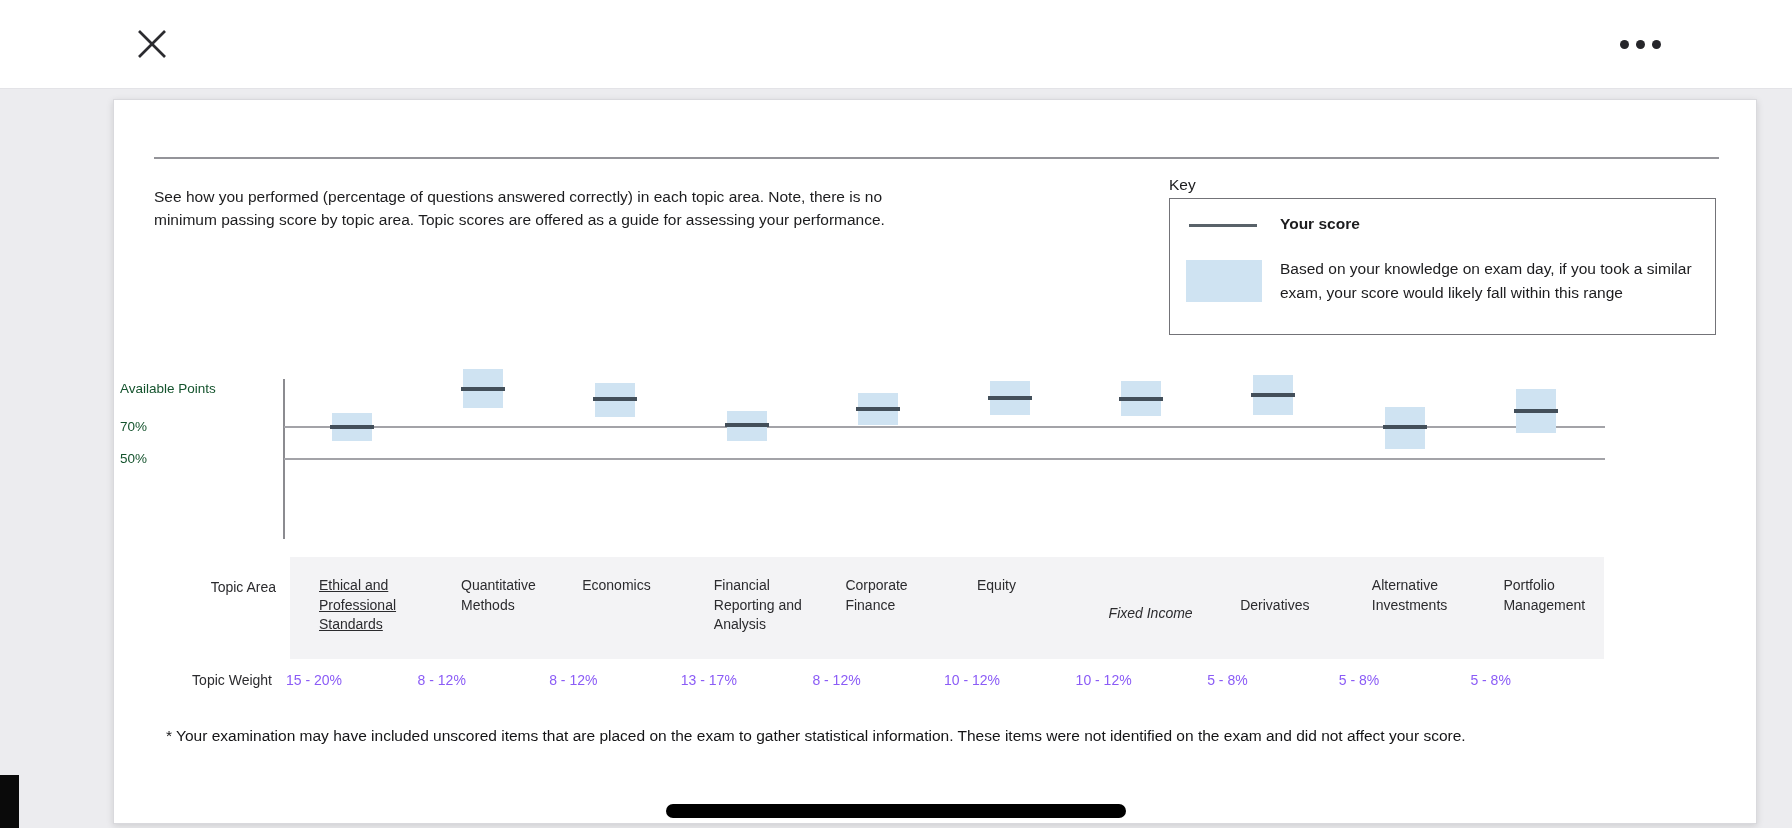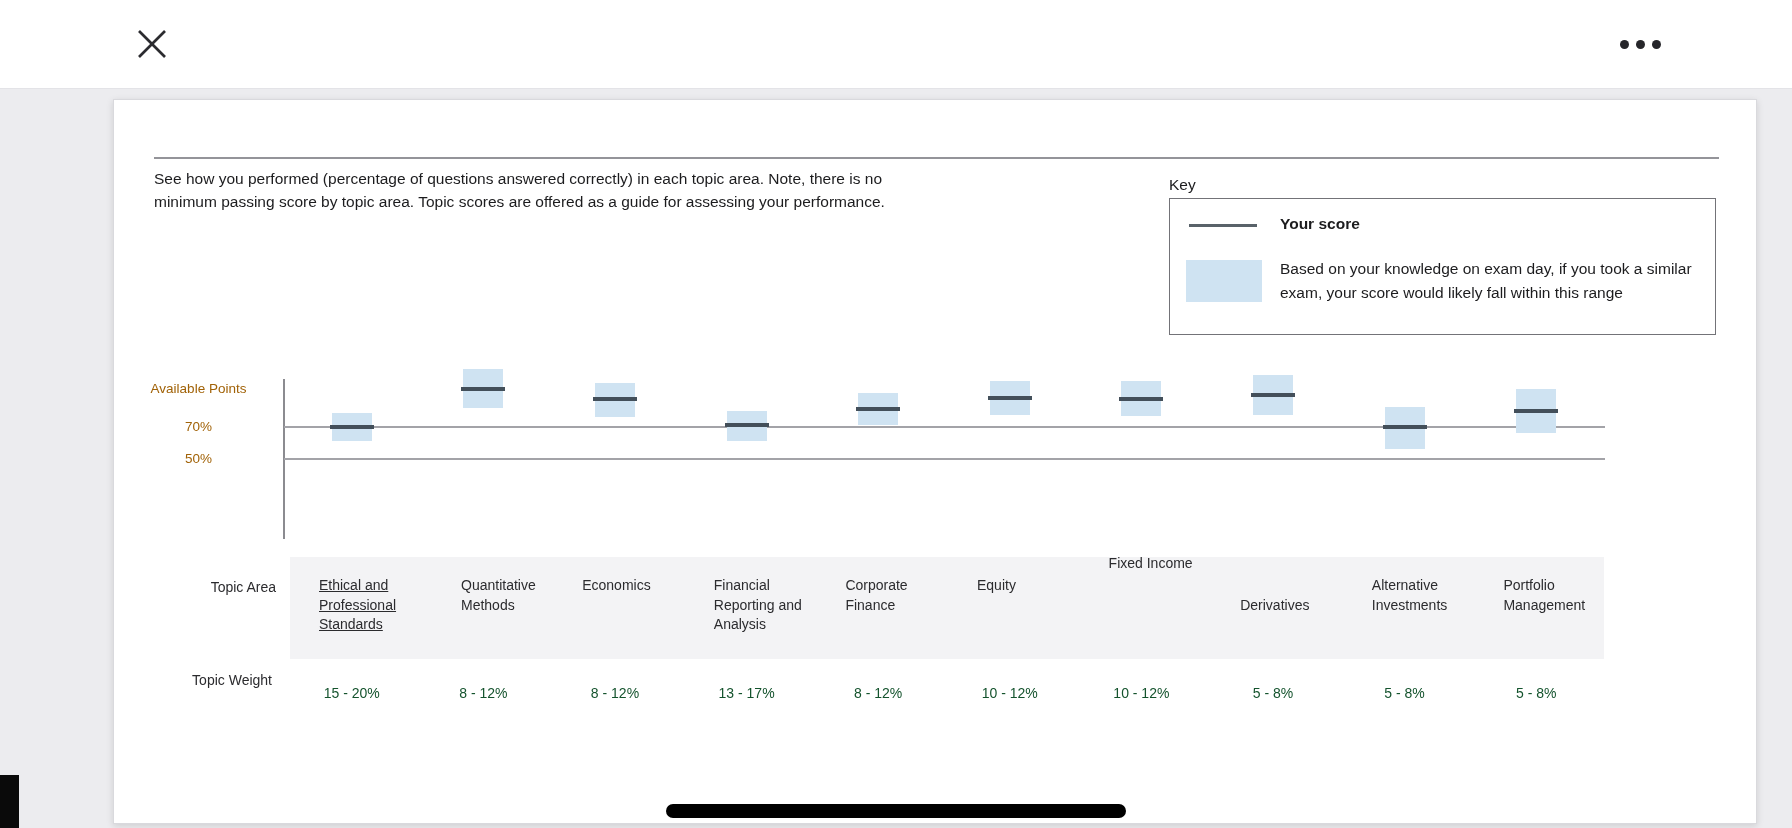--- a/index.html
+++ b/index.html
@@ -5,34 +5,34 @@
   html,body{margin:0;padding:0;background:#ececef;font-family:"Liberation Sans",sans-serif;}
   #stage{position:relative;width:1792px;height:828px;background:#ececef;overflow:hidden;}
   .abs{position:absolute;}
   #topbar{left:0;top:0;width:1792px;height:88px;background:#ffffff;border-bottom:1px solid #e3e3e7;}
   #close-btn{left:128px;top:20px;width:48px;height:48px;cursor:pointer;display:flex;align-items:center;justify-content:center;}
   #menu-btn{left:1608px;top:24px;width:64px;height:40px;cursor:pointer;display:flex;align-items:center;justify-content:center;gap:7px;}
   .dot{width:9px;height:9px;border-radius:50%;background:#26262a;}
   #card{left:113px;top:99px;width:1644px;height:725px;background:#ffffff;border:1px solid #d9d9dd;box-shadow:0 2px 7px rgba(0,0,0,0.13);box-sizing:border-box;}
   #page-title{left:154px;top:126px;font-size:21px;font-weight:bold;color:#121214;letter-spacing:.2px;}
   #title-divider{left:154px;top:157px;width:1565px;height:2px;background:#949499;}
-  #description{left:154px;top:168px;width:768px;font-size:15.5px;line-height:22.5px;color:#1c1c1e;}
+  #description{left:154px;top:186px;width:768px;font-size:15.5px;line-height:22.5px;color:#1c1c1e;}
   #key-label{left:1169px;top:176px;font-size:15.5px;color:#1c1c1e;}
   #key-box{left:1169px;top:198px;width:547px;height:137px;border:1.4px solid #737378;box-sizing:border-box;background:#fff;}
   #key-line-swatch{left:1189px;top:224px;width:68px;height:3px;background:#596269;}
   #key-score-label{left:1280px;top:215px;font-size:15.5px;font-weight:bold;color:#1c1c1e;}
   #key-range-swatch{left:1186px;top:260px;width:76px;height:42px;background:#cfe3f2;}
   #key-range-desc{left:1280px;top:257px;width:438px;font-size:15.5px;line-height:23.5px;color:#1c1c1e;}
-  .ylabel{font-size:13.5px;color:#a16207;text-align:center;width:157px;left:120px;height:20px;line-height:20px;}
+  .ylabel{font-size:13.5px;color:#14532d;text-align:left;width:157px;left:120px;height:20px;line-height:20px;}
   #y-axis{left:283px;top:379px;width:2px;height:160px;background:#8b8b90;}
   .gridline{left:284px;width:1321px;height:1.3px;background:#a3a3a8;}
   .range-box{}
   .score-line{}
   .topic-name{font-size:14px;line-height:19.5px;color:#2b2b2e;white-space:pre-line;width:98px;}
-  .topic-weight{font-size:14px;color:#14532d;text-align:center;margin-top:13px;}
+  .topic-weight{font-size:14px;color:#8b5cf6;}
   #topic-band{left:290px;top:557px;width:1314px;height:102px;background:#f3f3f5;}
   #topic-area-label{left:150px;top:579px;width:126px;text-align:right;font-size:14px;color:#2b2b2e;}
   #topic-weight-label{left:146px;top:672px;width:126px;text-align:right;font-size:14px;color:#2b2b2e;}
   #footnote{left:166px;top:727px;width:1420px;font-size:15.5px;color:#141416;}
   #scroll-pill{left:666px;top:804px;width:460px;height:14px;border-radius:7px;background:#000;cursor:pointer;}
   #corner-strip{left:0;top:775px;width:19px;height:53px;background:#0a0a0a;}
 </style>
 </head>
 <body>
 
@@ -63,20 +63,21 @@
   <div id="key-line-swatch" class="abs"></div>
   <div id="key-score-label" class="abs">Your score</div>
   <div id="key-range-swatch" class="abs"></div>
   <div id="key-range-desc" class="abs">Based on your knowledge on exam day, if you took a similar exam, your score would likely fall within this range</div>
 
   <div id="y-axis" class="abs"></div>
   <div id="topic-band" class="abs"></div>
   <div id="topic-area-label" class="abs">Topic Area</div>
   <div id="topic-weight-label" class="abs">Topic Weight</div>
 
+  <div id="footnote" class="abs">* Your examination may have included unscored items that are placed on the exam to gather statistical information. These items were not identified on the exam and did not affect your score.</div>
 
   <div id="scroll-pill" class="abs"></div>
   <div id="corner-strip" class="abs"></div>
 <div class="abs ylabel" style="top: 379px;">Available Points</div>
     <div class="abs ylabel" style="top: 416.5px;">70%</div>
     <div class="abs ylabel" style="top: 448.5px;">50%</div>
     <div class="abs gridline" style="top: 426.4px;"></div>
     <div class="abs gridline" style="top: 458.4px;"></div>
     <div class="abs range-box" style="left: 331.8px; top: 412.6px; width: 40px; height: 28.8px; background: rgb(207, 227, 242);"></div>
     <div class="abs score-line" style="left: 329.8px; top: 425px; width: 44px; height: 4px; background: rgb(67, 79, 90);"></div>
@@ -103,21 +104,21 @@
     <div class="abs score-line" style="left: 856.2px; top: 407.4px; width: 44px; height: 4px; background: rgb(67, 79, 90);"></div>
     <div class="abs topic-name" style="left: 845.4px; top: 576px;">Corporate
 Finance</div>
     <div class="abs topic-weight" style="left: 812.4px; top: 672px; width: 131.6px;">8 - 12%</div>
     <div class="abs range-box" style="left: 989.8px; top: 381.4px; width: 40px; height: 33.6px; background: rgb(207, 227, 242);"></div>
     <div class="abs score-line" style="left: 987.8px; top: 396.2px; width: 44px; height: 4px; background: rgb(67, 79, 90);"></div>
     <div class="abs topic-name" style="left: 977px; top: 576px;">Equity</div>
     <div class="abs topic-weight" style="left: 944px; top: 672px; width: 131.6px;">10 - 12%</div>
     <div class="abs range-box" style="left: 1121.4px; top: 380.6px; width: 40px; height: 35.2px; background: rgb(207, 227, 242);"></div>
     <div class="abs score-line" style="left: 1119.4px; top: 397px; width: 44px; height: 4px; background: rgb(67, 79, 90);"></div>
-    <div class="abs topic-name" style="left: 1108.6px; top: 554px;">Fixed Income</div>
+    <div class="abs topic-name" style="left: 1108.6px; top: 604px; font-style: italic;">Fixed Income</div>
     <div class="abs topic-weight" style="left: 1075.6px; top: 672px; width: 131.6px;">10 - 12%</div>
     <div class="abs range-box" style="left: 1253px; top: 375px; width: 40px; height: 40px; background: rgb(207, 227, 242);"></div>
     <div class="abs score-line" style="left: 1251px; top: 393px; width: 44px; height: 4px; background: rgb(67, 79, 90);"></div>
     <div class="abs topic-name" style="left: 1240.2px; top: 576px; margin-top: 20px;">Derivatives</div>
     <div class="abs topic-weight" style="left: 1207.2px; top: 672px; width: 131.6px;">5 - 8%</div>
     <div class="abs range-box" style="left: 1384.6px; top: 407px; width: 40px; height: 42.4px; background: rgb(207, 227, 242);"></div>
     <div class="abs score-line" style="left: 1382.6px; top: 425px; width: 44px; height: 4px; background: rgb(67, 79, 90);"></div>
     <div class="abs topic-name" style="left: 1371.8px; top: 576px;">Alternative
 Investments</div>
     <div class="abs topic-weight" style="left: 1338.8px; top: 672px; width: 131.6px;">5 - 8%</div>

